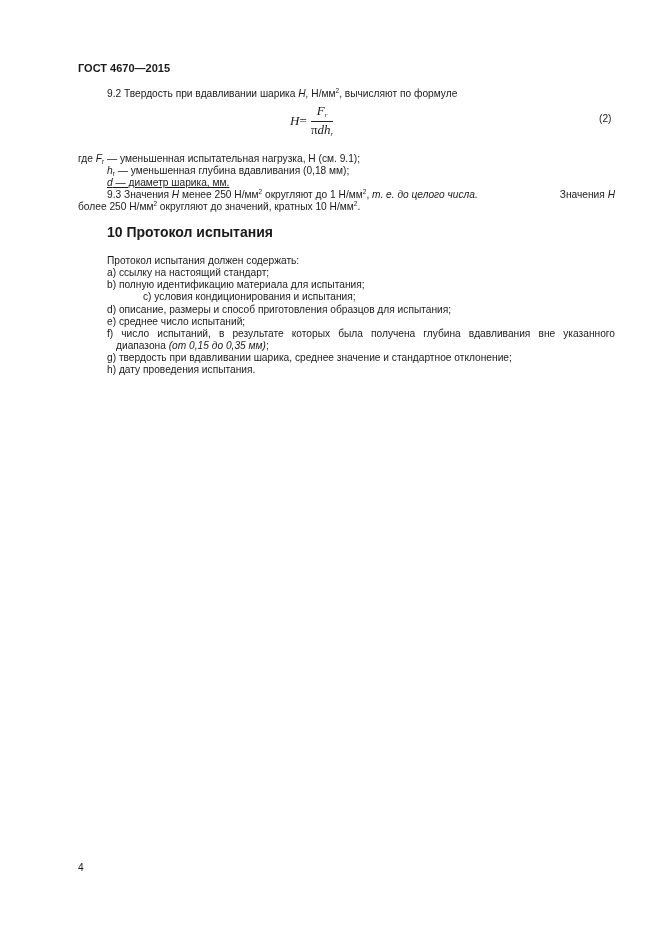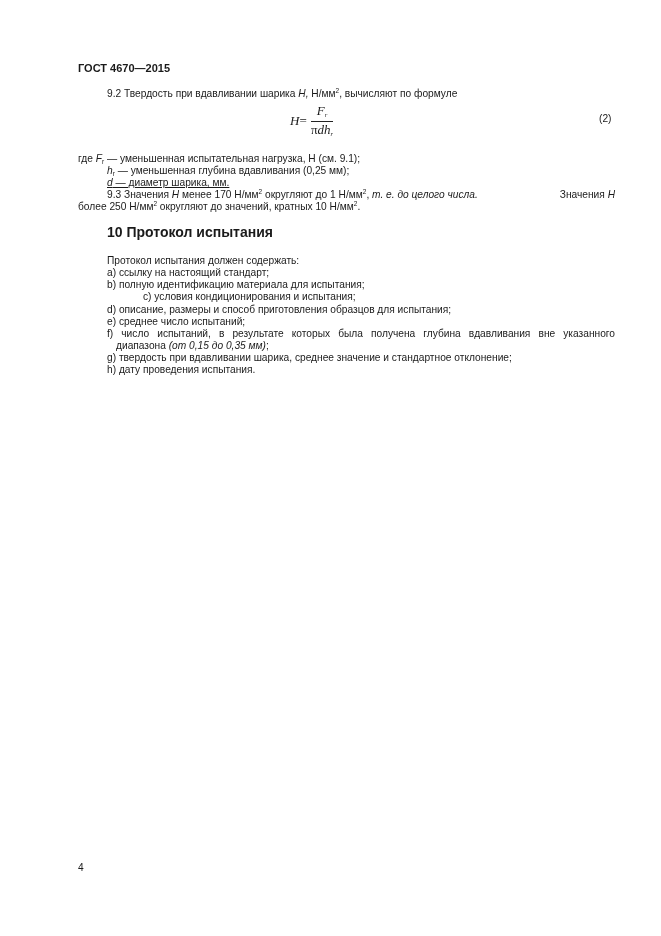--- a/index.html
+++ b/index.html
@@ -32,25 +32,25 @@
   <span>H</span>
   <span style="font-style:normal;"> = </span>
   <span class="frac">
     <span class="num"><span>F</span><sub>r</sub></span>
     <span class="den"><span style="font-style:normal;">π</span><span>dh</span><sub>r</sub></span>
   </span>
 </div>
 <div class="abs eqnum">(2)</div>
 
 <div class="line left" style="top:153px;"><span>где </span><i>F</i><sub>r</sub><span> — уменьшенная испытательная нагрузка, Н (см. 9.1);</span></div>
-<div class="line ind" style="top:165px;"><i>h</i><sub>r</sub><span> — уменьшенная глубина вдавливания (0,25 мм);</span></div>
+<div class="line ind" style="top:165px;"><i>h</i><sub>r</sub><span> — уменьшенная глубина вдавливания (0,18 мм);</span></div>
 <div class="line ind" style="top:177px;text-decoration:underline;"><i>d</i><span> — диаметр шарика, мм.</span></div>
 
 <div class="line ind" style="top:189px; width:508px; display:flex; justify-content:space-between;">
-  <span><span>9.3  Значения </span><i>H</i><span>  менее 170 Н/мм</span><sup>2</sup><span> округляют до 1 Н/мм</span><sup>2</sup><span>, </span><i>т. е. до целого  числа.</i></span>
+  <span><span>9.3  Значения </span><i>H</i><span>  менее 250 Н/мм</span><sup>2</sup><span> округляют до 1 Н/мм</span><sup>2</sup><span>, </span><i>т. е. до целого  числа.</i></span>
   <span><span>  Значения </span><i>H</i></span>
 </div>
 <div class="line left" style="top:201px;"><span>более 250 Н/мм</span><sup>2</sup><span> округляют до значений, кратных 10 Н/мм</span><sup>2</sup><span>.</span></div>
 
 <div class="abs h2">10 Протокол испытания</div>
 
 <div class="line ind" style="top:255px;">Протокол испытания должен содержать:</div>
 <div class="line ind" style="top:267px;">a) ссылку на настоящий стандарт;</div>
 <div class="line ind" style="top:279px;">b) полную идентификацию материала для испытания;</div>
 <div class="line ind" style="top:291px;margin-left:36px;">c) условия кондиционирования и испытания;</div>

